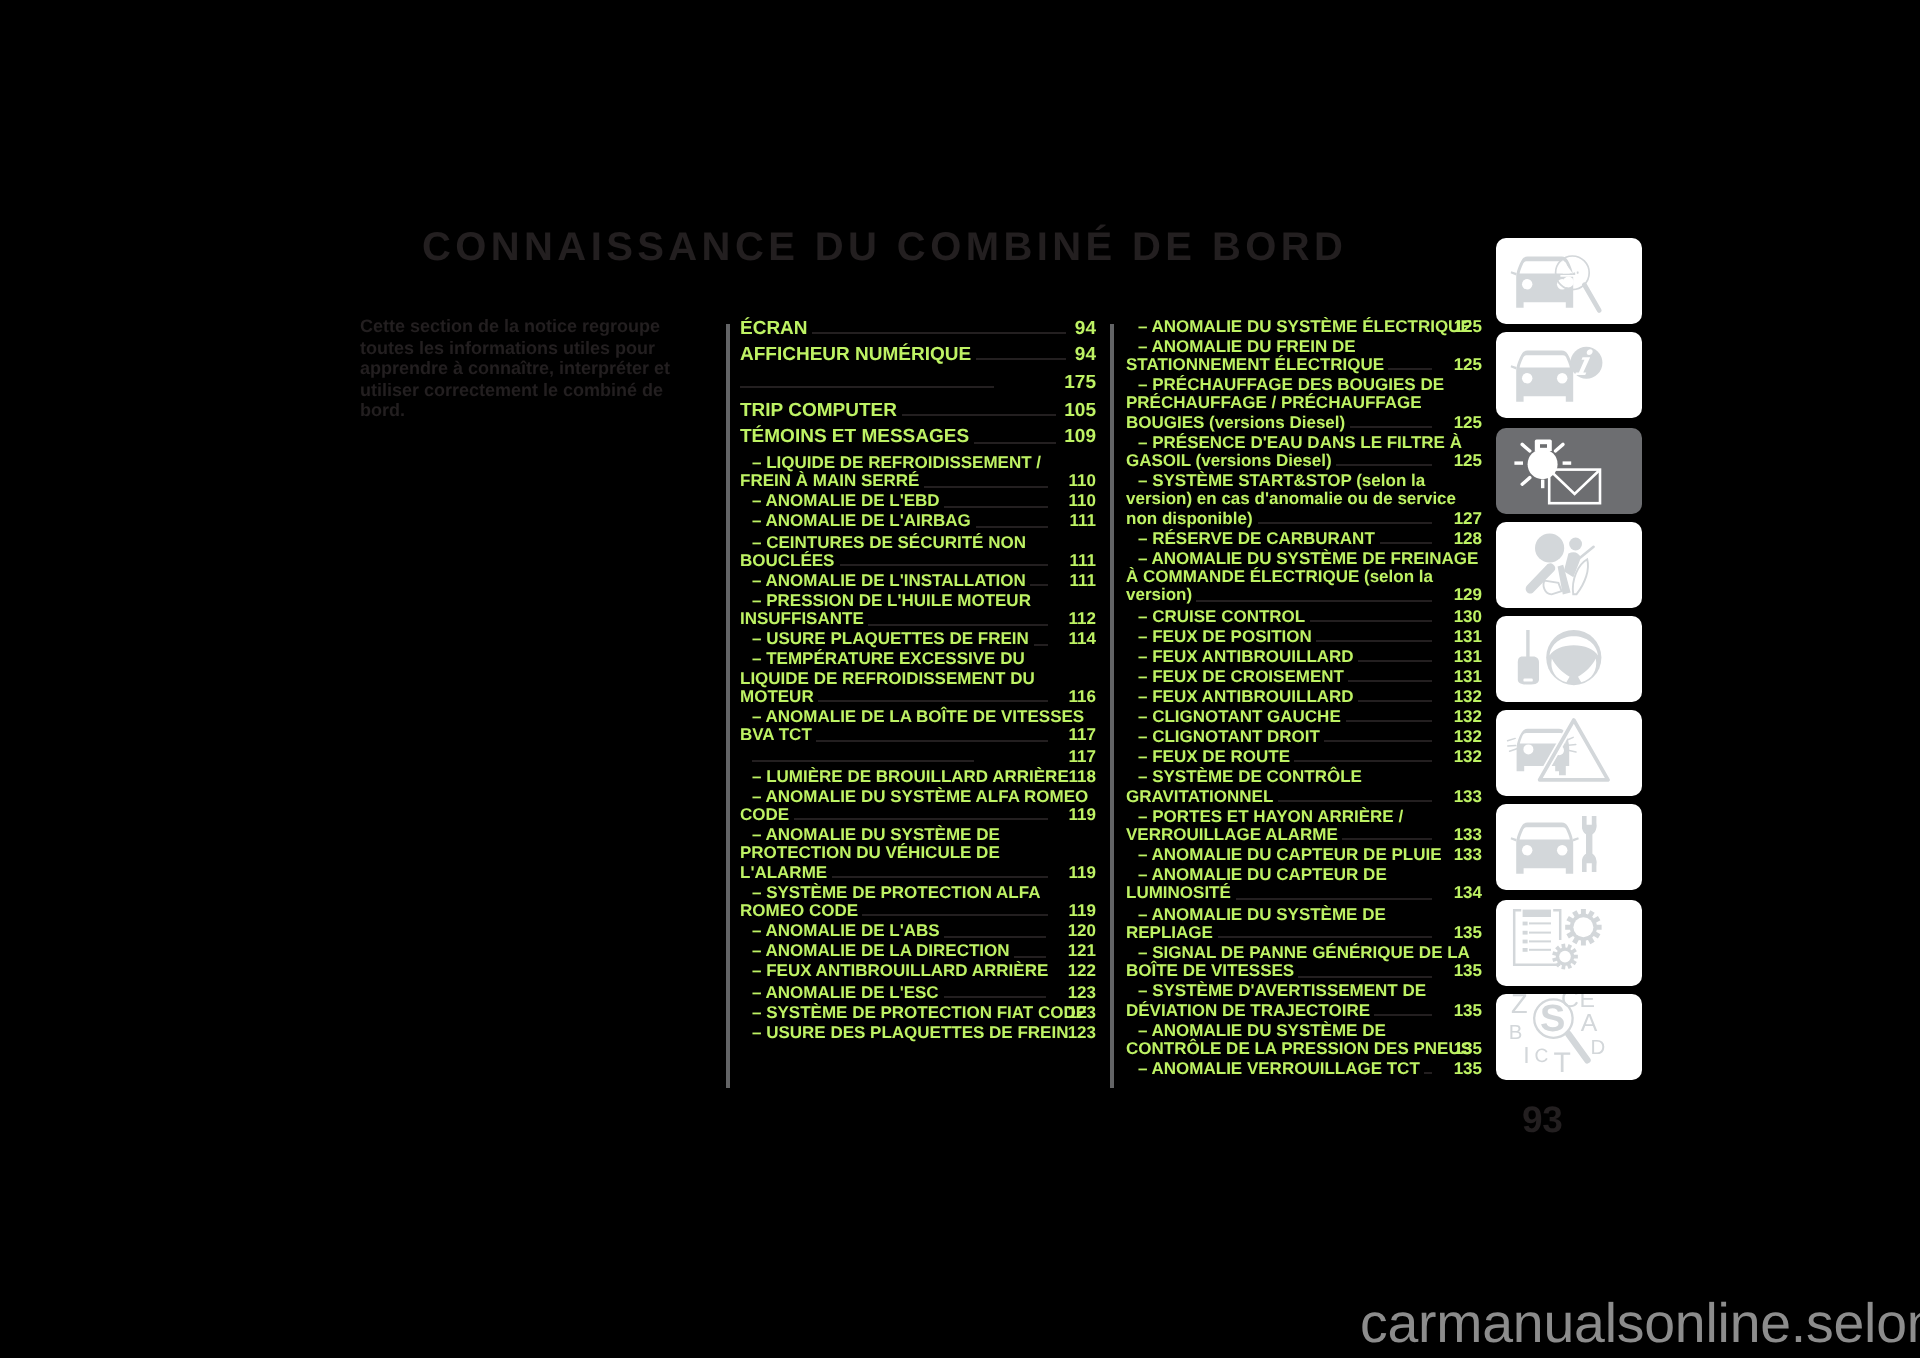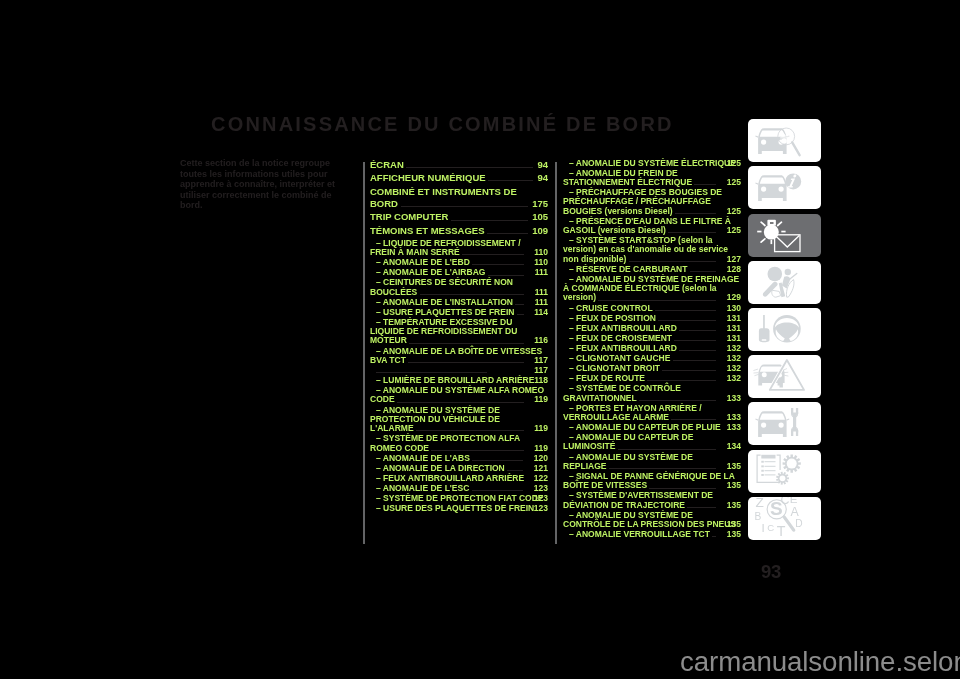--- a/index.html
+++ b/index.html
@@ -26,44 +26,45 @@
              height:0;vertical-align:-0.3px;}
   .toc .pg{position:absolute;right:0;bottom:0;}
 
   .tabs{position:absolute;left:748px;top:119.3px;width:73px;}
   .tab{position:relative;width:73px;height:43px;background:#ffffff;
        border-radius:5px;margin-bottom:4.2px;overflow:hidden;}
   .tab.active{background:#6d6e71;}
   .tab svg{position:absolute;left:0;top:0;width:73px;height:43px;}
 
   .pagenum{position:absolute;left:761px;top:548.5px;color:#231f20;
-           font-size:18.5px;font-weight:bold;letter-spacing:-0.2px;margin-top:12px;}
+           font-size:18.5px;font-weight:bold;letter-spacing:-0.2px;}
   .watermark{position:absolute;left:680px;top:646px;color:#8c8c8c;
              font-size:27.7px;white-space:nowrap;letter-spacing:-0.1px;}
 </style>
 </head>
 <body>
 
 <div class="page">
   <div class="title">CONNAISSANCE DU COMBINÉ DE BORD</div>
   <div class="intro">Cette section de la notice regroupe toutes les informations utiles pour apprendre à connaître, interpréter et utiliser correctement le combiné de bord.</div>
   <div class="divider" style="left:362.8px;top:161.5px;height:382.5px;"></div>
   <div class="divider" style="left:554.8px;top:161.5px;height:382.5px;"></div>
 
   <div class="toc" id="col1" style="left:370px;top:158.5px;width:178px;">
       <div class="row"><span class="lbl">ÉCRAN&nbsp;</span><span class="dots" style="width: 126.5px;"></span><span class="pg">94</span></div>
       <div class="row"><span class="lbl">AFFICHEUR NUMÉRIQUE&nbsp;</span><span class="dots" style="width: 44.6875px;"></span><span class="pg">94</span></div>
-      <div class="row"><span class="lbl">COMBINÉ ET INSTRUMENTS DE BORD&nbsp;</span><span class="dots" style="width: 127.016px;"></span><span class="pg">175</span></div>
+      <div class="row"><span class="dots" style="width: 127.016px;"></span><span class="pg">175</span></div>
       <div class="row"><span class="lbl">TRIP COMPUTER&nbsp;</span><span class="dots" style="width: 76.5312px;"></span><span class="pg">105</span></div>
       <div class="row"><span class="lbl">TÉMOINS ET MESSAGES&nbsp;</span><span class="dots" style="width: 40.4531px;"></span><span class="pg">109</span></div>
       <div class="row sub"><span class="lbl">– LIQUIDE DE REFROIDISSEMENT / FREIN À MAIN SERRÉ&nbsp;</span><span class="dots" style="width: 61.6875px;"></span><span class="pg">110</span></div>
       <div class="row sub"><span class="lbl">– ANOMALIE DE L'EBD&nbsp;</span><span class="dots" style="width: 51.625px;"></span><span class="pg">110</span></div>
       <div class="row sub"><span class="lbl">– ANOMALIE DE L'AIRBAG&nbsp;</span><span class="dots" style="width: 36.5px;"></span><span class="pg">111</span></div>
       <div class="row sub"><span class="lbl">– CEINTURES DE SÉCURITÉ NON BOUCLÉES&nbsp;</span><span class="dots" style="width: 104.656px;"></span><span class="pg">111</span></div>
       <div class="row sub"><span class="lbl">– ANOMALIE DE L'INSTALLATION&nbsp;</span><span class="dots" style="width: 8.96875px;"></span><span class="pg">111</span></div>
+      <div class="row sub"><span class="lbl">– PRESSION DE L'HUILE MOTEUR INSUFFISANTE&nbsp;</span><span class="dots" style="width: 89.5469px;"></span><span class="pg">112</span></div>
       <div class="row sub"><span class="lbl">– USURE PLAQUETTES DE FREIN&nbsp;</span><span class="dots" style="width: 7.03125px;"></span><span class="pg">114</span></div>
       <div class="row sub"><span class="lbl">– TEMPÉRATURE EXCESSIVE DU LIQUIDE DE REFROIDISSEMENT DU MOTEUR&nbsp;</span><span class="dots" style="width: 114.578px;"></span><span class="pg">116</span></div>
       <div class="row sub"><span class="lbl">– ANOMALIE DE LA BOÎTE DE VITESSES BVA TCT&nbsp;</span><span class="dots" style="width: 115.531px;"></span><span class="pg">117</span></div>
       <div class="row sub"><span class="dots" style="width: 110.797px;"></span><span class="pg">117</span></div>
       <div class="row sub"><span class="lbl">– LUMIÈRE DE BROUILLARD ARRIÈRE&nbsp;</span><span class="pg">118</span></div>
       <div class="row sub"><span class="lbl">– ANOMALIE DU SYSTÈME ALFA ROMEO CODE&nbsp;</span><span class="dots" style="width: 126.859px;"></span><span class="pg">119</span></div>
       <div class="row sub"><span class="lbl">– ANOMALIE DU SYSTÈME DE PROTECTION DU VÉHICULE DE L'ALARME&nbsp;</span><span class="dots" style="width: 107.844px;"></span><span class="pg">119</span></div>
       <div class="row sub"><span class="lbl">– SYSTÈME DE PROTECTION ALFA ROMEO CODE&nbsp;</span><span class="dots" style="width: 92.375px;"></span><span class="pg">119</span></div>
       <div class="row sub"><span class="lbl">– ANOMALIE DE L'ABS&nbsp;</span><span class="dots" style="width: 51.1562px;"></span><span class="pg">120</span></div>
       <div class="row sub"><span class="lbl">– ANOMALIE DE LA DIRECTION&nbsp;</span><span class="dots" style="width: 16.1875px;"></span><span class="pg">121</span></div>

